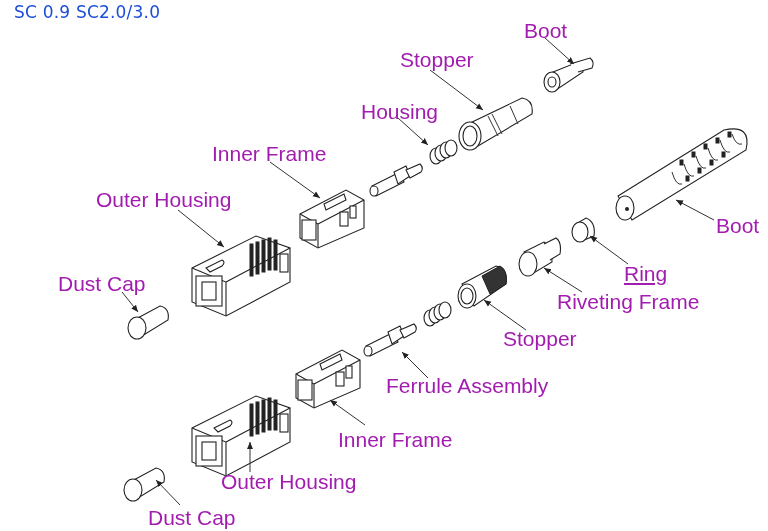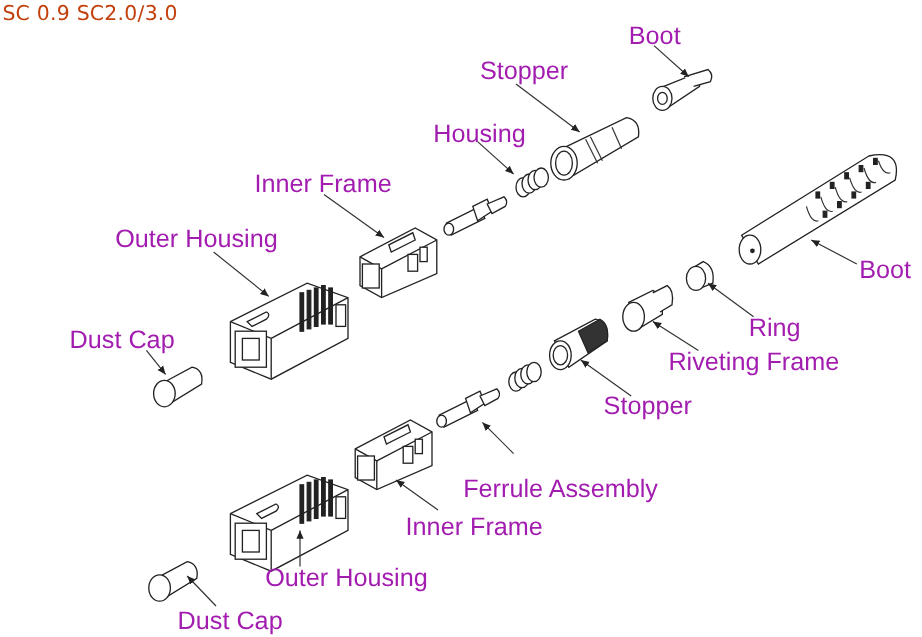--- a/index.html
+++ b/index.html
@@ -1,17 +1,17 @@
 <!DOCTYPE html>
 <html><head>
 <meta charset="utf-8">
 <style>
   html,body{margin:0;padding:0;background:#ffffff;}
   body{width:768px;height:531px;position:relative;overflow:hidden;font-family:"Liberation Sans",sans-serif;}
-  .title{position:absolute;left:2px;top:2px;font-family:"DejaVu Sans",sans-serif;font-size:17px;color:#c2410c;letter-spacing:0.2px;}
+  .title{position:absolute;left:14px;top:2px;font-family:"DejaVu Sans",sans-serif;font-size:17px;color:#1d4ed8;letter-spacing:0.2px;}
   .lbl{position:absolute;font-family:"Liberation Sans",sans-serif;font-size:21px;color:#a21caf;white-space:nowrap;}
   svg{position:absolute;left:0;top:0;}
   .ln{stroke:#222;stroke-width:1.1;fill:#fff;}
   .ld{stroke:#333;stroke-width:1;fill:none;}
   .dk{fill:#222;stroke:#222;}
 </style>
 </head>
 <body>
 
 <div class="title">SC 0.9 SC2.0/3.0</div>
@@ -193,19 +193,19 @@
 </svg>
 
 <div class="lbl" style="left:524px;top:19px;">Boot</div>
 <div class="lbl" style="left:400px;top:48px;">Stopper</div>
 <div class="lbl" style="left:361px;top:100px;">Housing</div>
 <div class="lbl" style="left:212px;top:142px;">Inner Frame</div>
 <div class="lbl" style="left:96px;top:188px;">Outer Housing</div>
 <div class="lbl" style="left:58px;top:272px;">Dust Cap</div>
 
 <div class="lbl" style="left:716px;top:214px;">Boot</div>
-<div class="lbl" style="left:624px;top:262px;">Ring</div>
+<div class="lbl" style="left:624px;top:262px;text-decoration:underline;">Ring</div>
 <div class="lbl" style="left:557px;top:290px;">Riveting Frame</div>
 <div class="lbl" style="left:503px;top:327px;">Stopper</div>
-<div class="lbl" style="left:386px;top:374px;margin-top:22px;">Ferrule Assembly</div>
+<div class="lbl" style="left:386px;top:374px;">Ferrule Assembly</div>
 <div class="lbl" style="left:338px;top:428px;">Inner Frame</div>
 <div class="lbl" style="left:221px;top:470px;">Outer Housing</div>
 <div class="lbl" style="left:148px;top:506px;">Dust Cap</div>
 
 </body></html>

